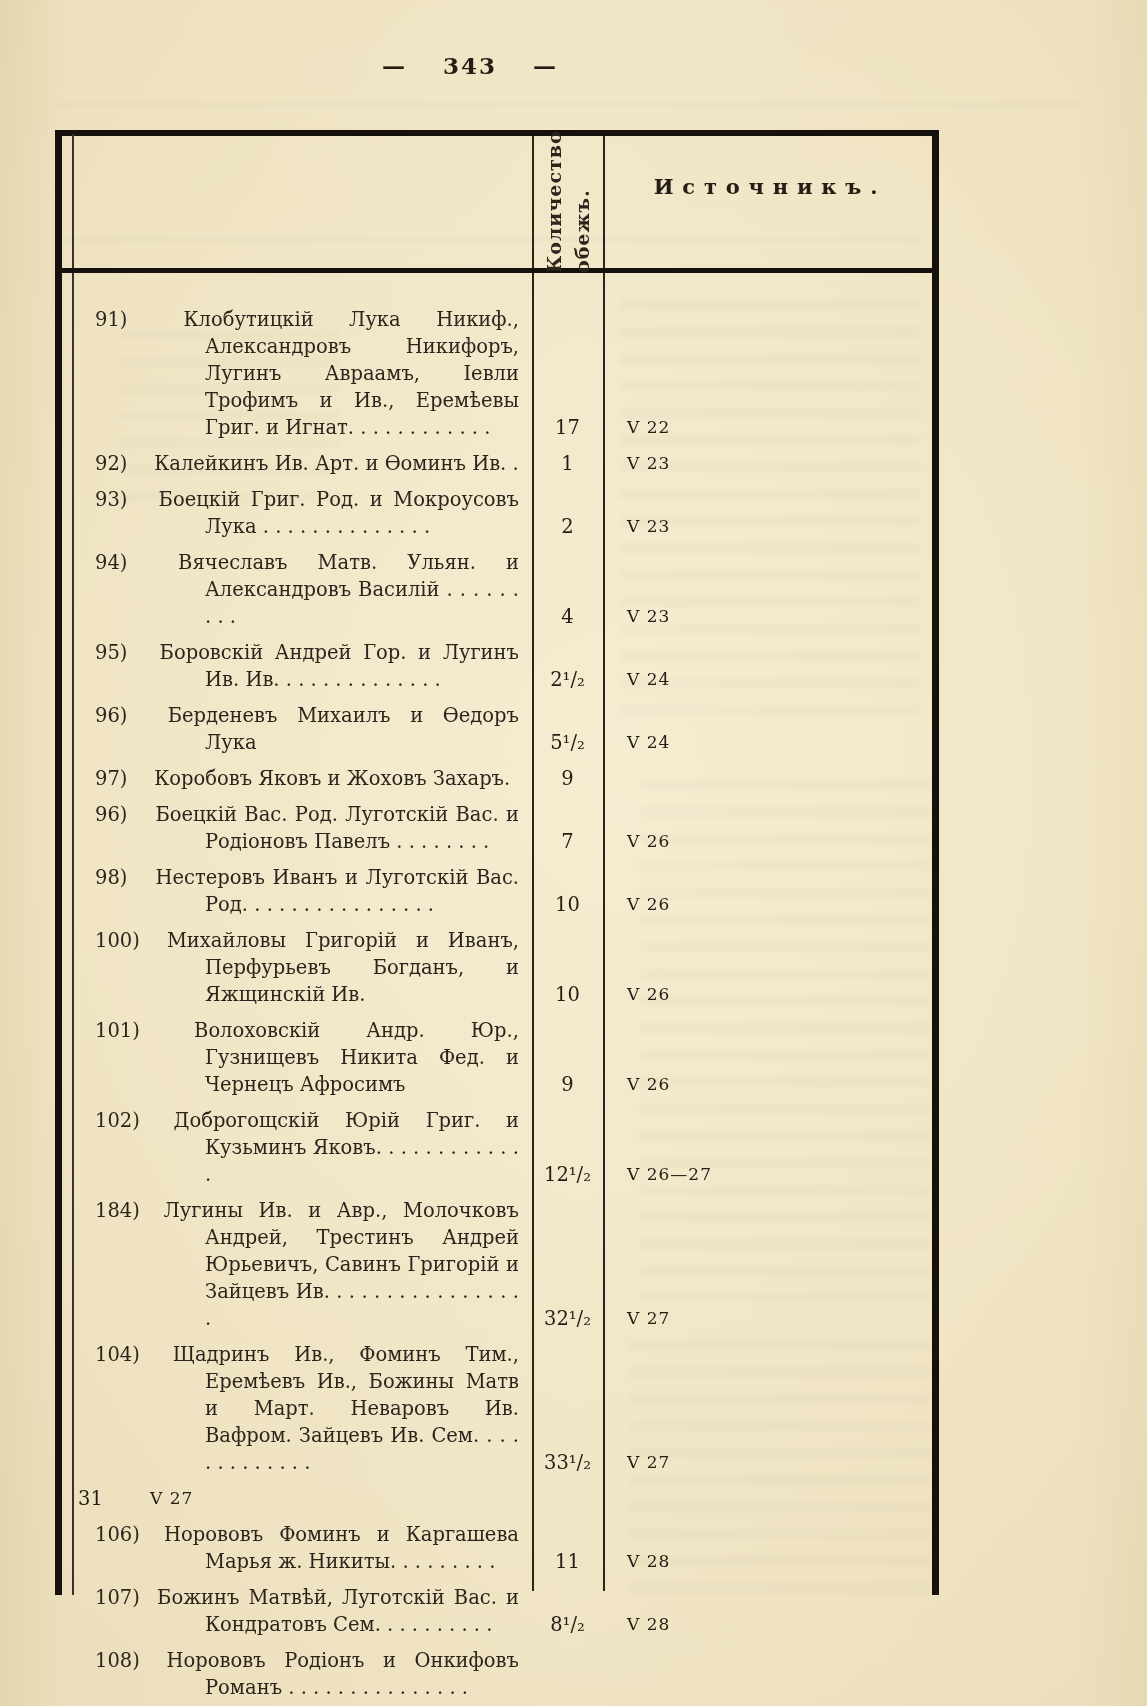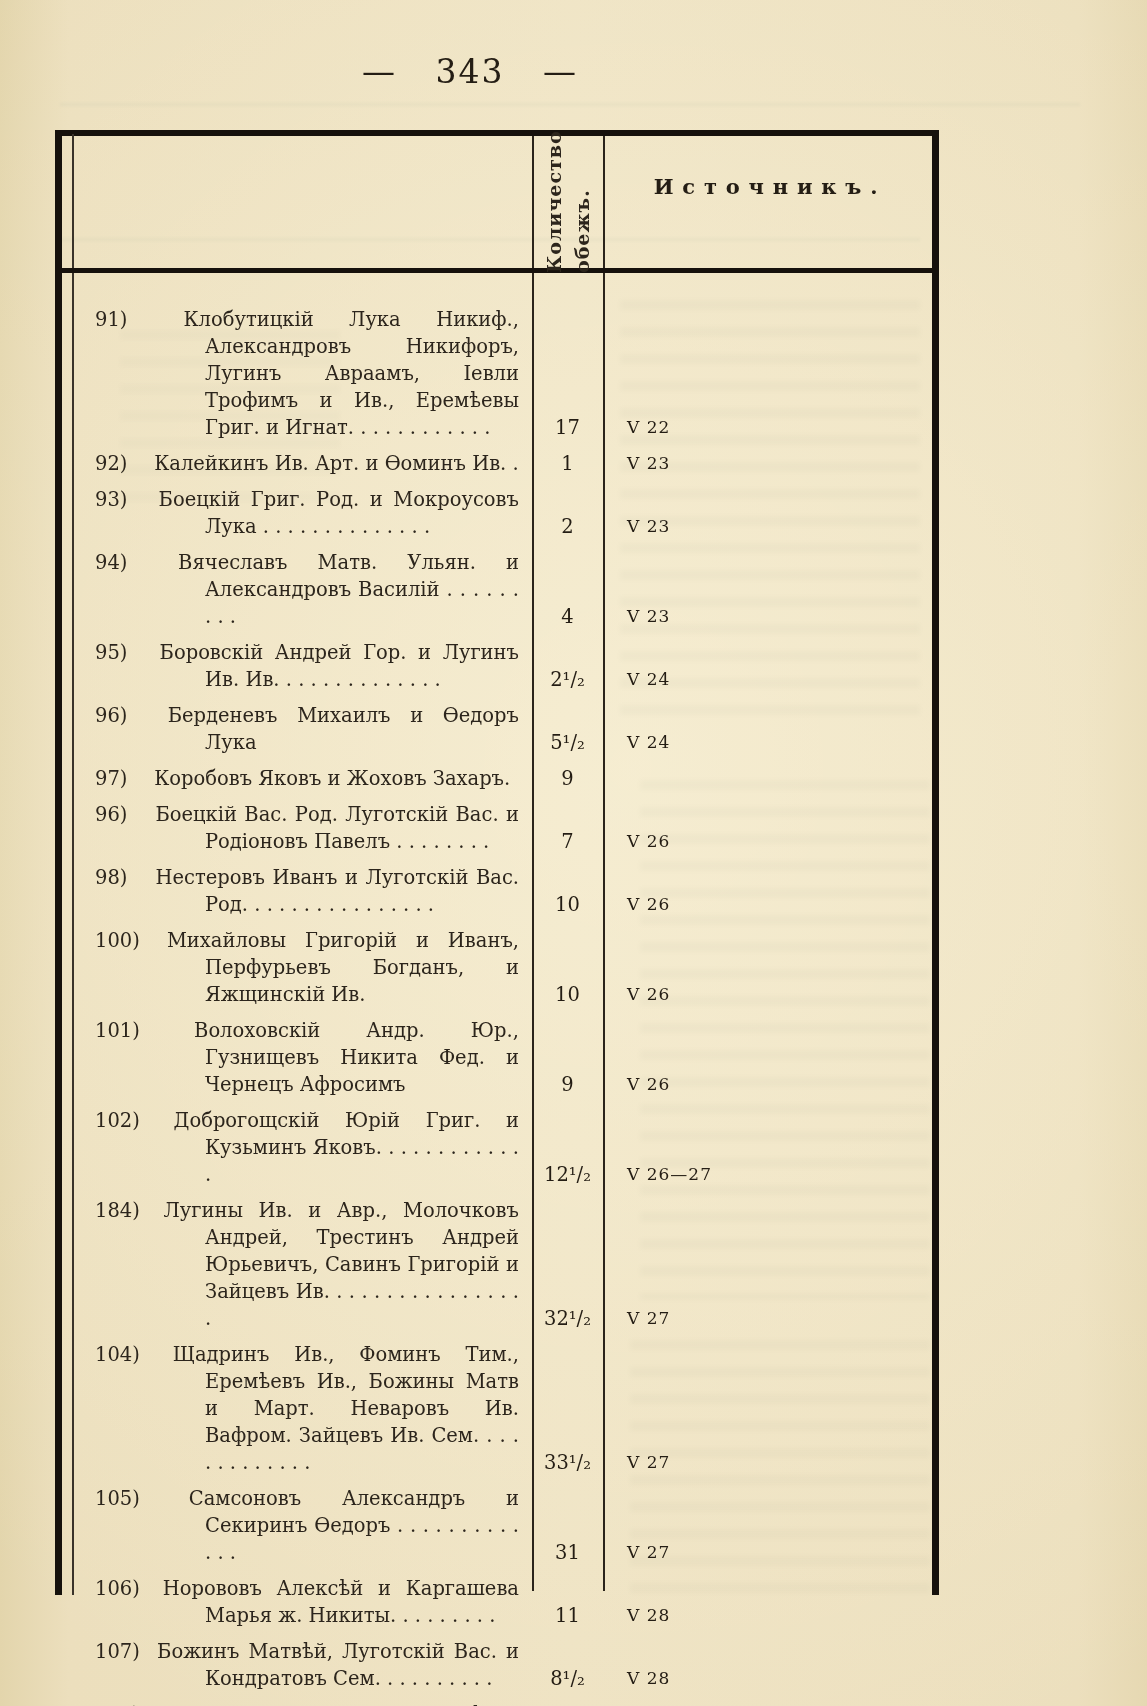--- a/index.html
+++ b/index.html
@@ -19,22 +19,22 @@
   }
   
   .ghost{position:absolute;pointer-events:none;opacity:.10;filter:blur(1.5px);}
   .ghost-line{height:3px;background:#9aa894;}
   .ghost-blot{
     background:repeating-linear-gradient(180deg, rgba(116,124,104,.55) 0 10px, rgba(0,0,0,0) 10px 27px);
     opacity:.07;filter:blur(2px);
   }
   .page-number{
     position:absolute;top:52px;left:0;width:940px;
-    text-align:center;font-size:33px;letter-spacing:2px;word-spacing:26px;
-    color:#241d14;font-weight:normal;
+    text-align:center;font-size:23px;letter-spacing:2px;word-spacing:26px;
+    color:#241d14;font-weight:bold;
   }
   .scan-table{position:absolute;left:55px;top:130px;width:884px;height:1465px;}
   .rule{position:absolute;background:#16110c;}
   .rule-top{left:0;top:0;width:884px;height:6px;}
   .rule-header{left:0;top:138px;width:884px;height:5px;}
   .rule-left-thick{left:0;top:0;width:7px;height:1465px;}
   .rule-left-thin{left:17px;top:4px;width:2px;height:1461px;background:#3a332a;}
   .rule-right-thick{left:877px;top:0;width:7px;height:1465px;}
   .sep{position:absolute;width:2px;background:#2b241b;top:6px;height:1455px;}
   .sep-qty{left:477px;}
@@ -173,27 +173,26 @@
     <div class="src">V 27</div>
   </div>
 
   <div class="entry-row">
     <div class="names"><span class="num">104)</span><span> Щадринъ Ив., Фоминъ Тим., Еремѣевъ Ив., Божины Матв и Март. Неваровъ Ив. Вафром. Зайцевъ Ив. Сем. . . . . . . . .  . . . .</span></div>
     <div class="qty">33¹/₂</div>
     <div class="src">V 27</div>
   </div>
 
   <div class="entry-row">
-    <div class="names"><span class="num">105)</span><span> Самсоновъ Александръ и Секиринъ Ѳедоръ . . . . . . . . . . . . .</span></div>
     <div class="qty">31</div>
     <div class="src">V 27</div>
   </div>
 
   <div class="entry-row">
-    <div class="names"><span class="num">106)</span><span> Норововъ Алексѣй и Каргашева Марья ж. Никиты. . . . . . . . .</span></div>
+    <div class="names"><span class="num">106)</span><span> Норововъ Фоминъ и Каргашева Марья ж. Никиты. . . . . . . . .</span></div>
     <div class="qty">11</div>
     <div class="src">V 28</div>
   </div>
 
   <div class="entry-row">
     <div class="names"><span class="num">107)</span><span> Божинъ Матвѣй, Луготскій Вас. и Кондратовъ Сем. . . . . . . . . .</span></div>
     <div class="qty">8¹/₂</div>
     <div class="src">V 28</div>
   </div>
 

